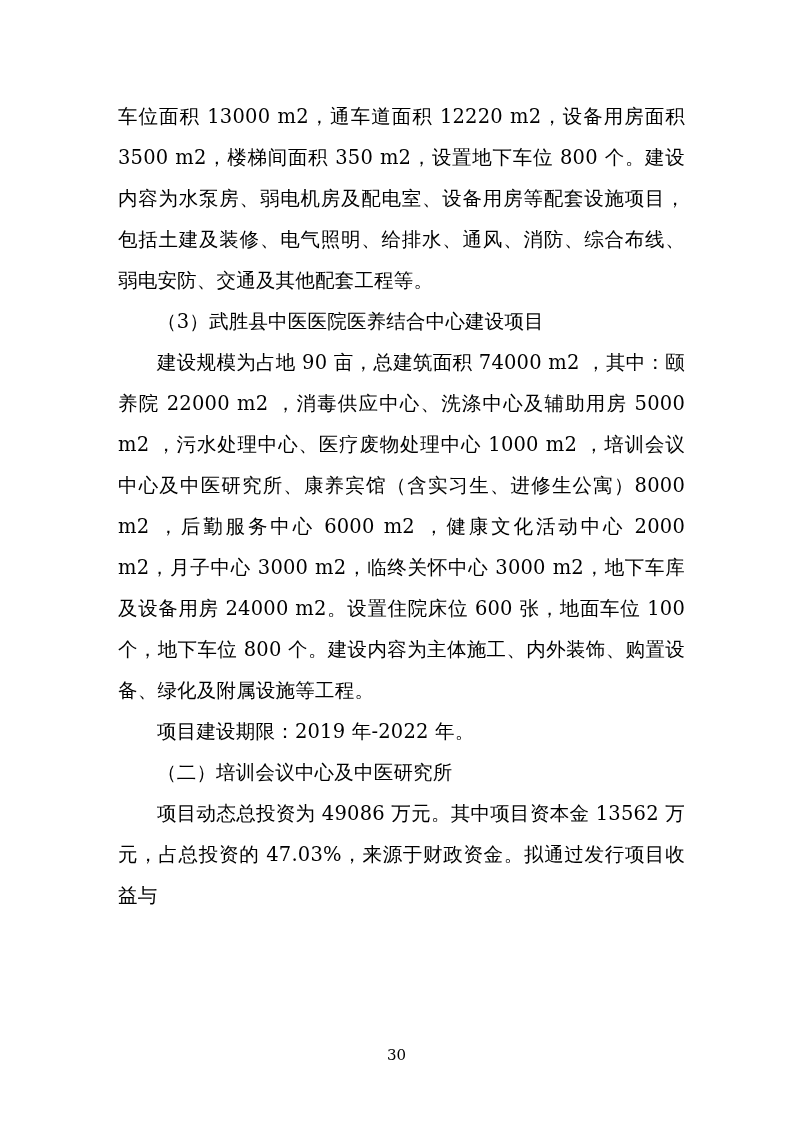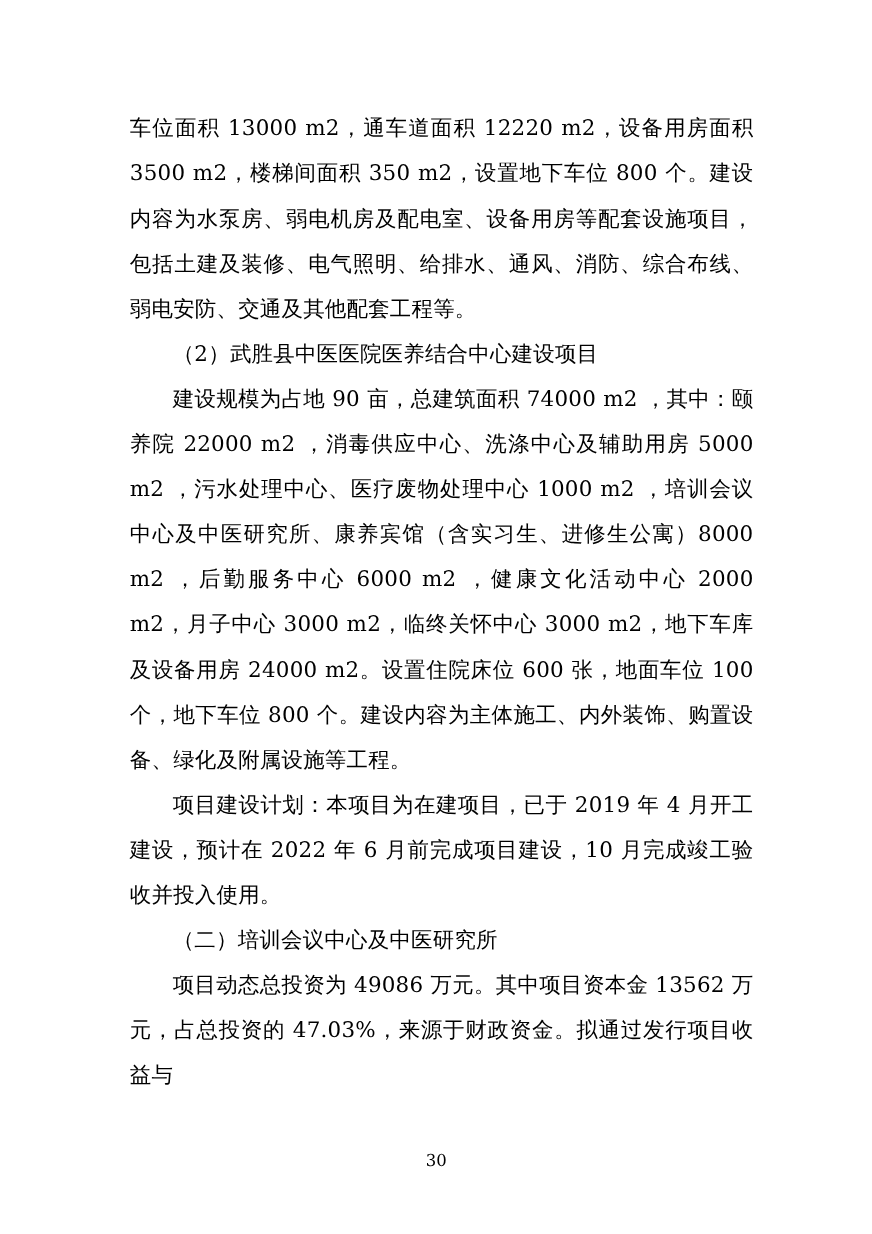--- a/index.html
+++ b/index.html
@@ -51,20 +51,20 @@
     font-family: "DejaVu Serif", "Liberation Serif", serif;
     color: #000000;
   }
 </style>
 </head>
 <body>
 
 <div class="page">
   <div class="doc-body">
     <p class="noindent">车位面积 13000 m2，通车道面积 12220 m2，设备用房面积 3500 m2，楼梯间面积 350 m2，设置地下车位 800 个。建设内容为水泵房、弱电机房及配电室、设备用房等配套设施项目，包括土建及装修、电气照明、给排水、通风、消防、综合布线、弱电安防、交通及其他配套工程等。</p>
-    <p class="indent2">（2）武胜县中医医院医养结合中心建设项目</p>
+    <p class="indent2">（3）武胜县中医医院医养结合中心建设项目</p>
     <p class="indent2">建设规模为占地 90 亩，总建筑面积 74000 m2 ，其中：颐养院 22000 m2 ，消毒供应中心、洗涤中心及辅助用房 5000 m2 ，污水处理中心、医疗废物处理中心 1000 m2 ，培训会议中心及中医研究所、康养宾馆（含实习生、进修生公寓）8000 m2 ，后勤服务中心 6000 m2 ，健康文化活动中心 2000 m2，月子中心 3000 m2，临终关怀中心 3000 m2，地下车库及设备用房 24000 m2。设置住院床位 600 张，地面车位 100 个，地下车位 800 个。建设内容为主体施工、内外装饰、购置设备、绿化及附属设施等工程。</p>
-    <p class="indent2">项目建设计划：本项目为在建项目，已于 2019 年 4 月开工建设，预计在 2022 年 6 月前完成项目建设，10 月完成竣工验收并投入使用。</p>
+    <p class="indent2">项目建设期限：2019 年-2022 年。</p>
     <p class="indent2">（二）培训会议中心及中医研究所</p>
     <p class="indent2">项目动态总投资为 49086 万元。其中项目资本金 13562 万元，占总投资的 47.03%，来源于财政资金。拟通过发行项目收益与</p>
   </div>
   <div class="page-number">30</div>
 </div>
 
 </body></html>

